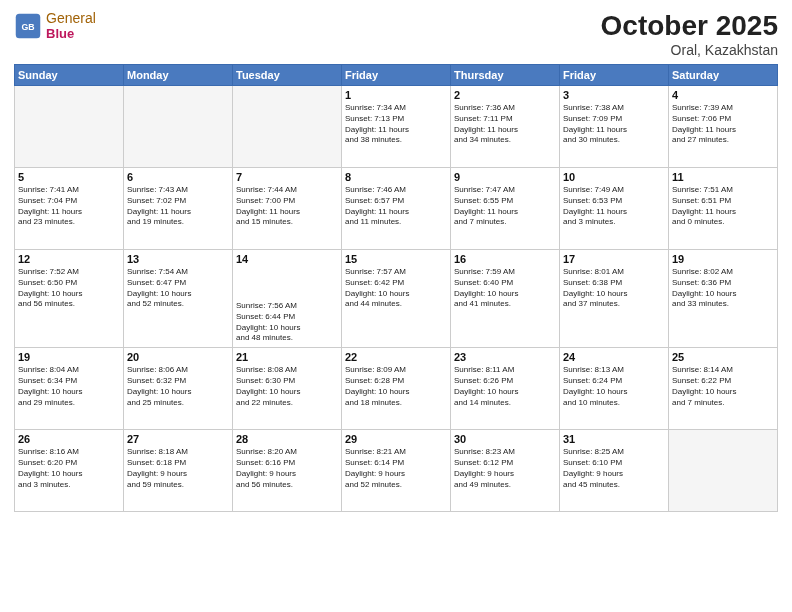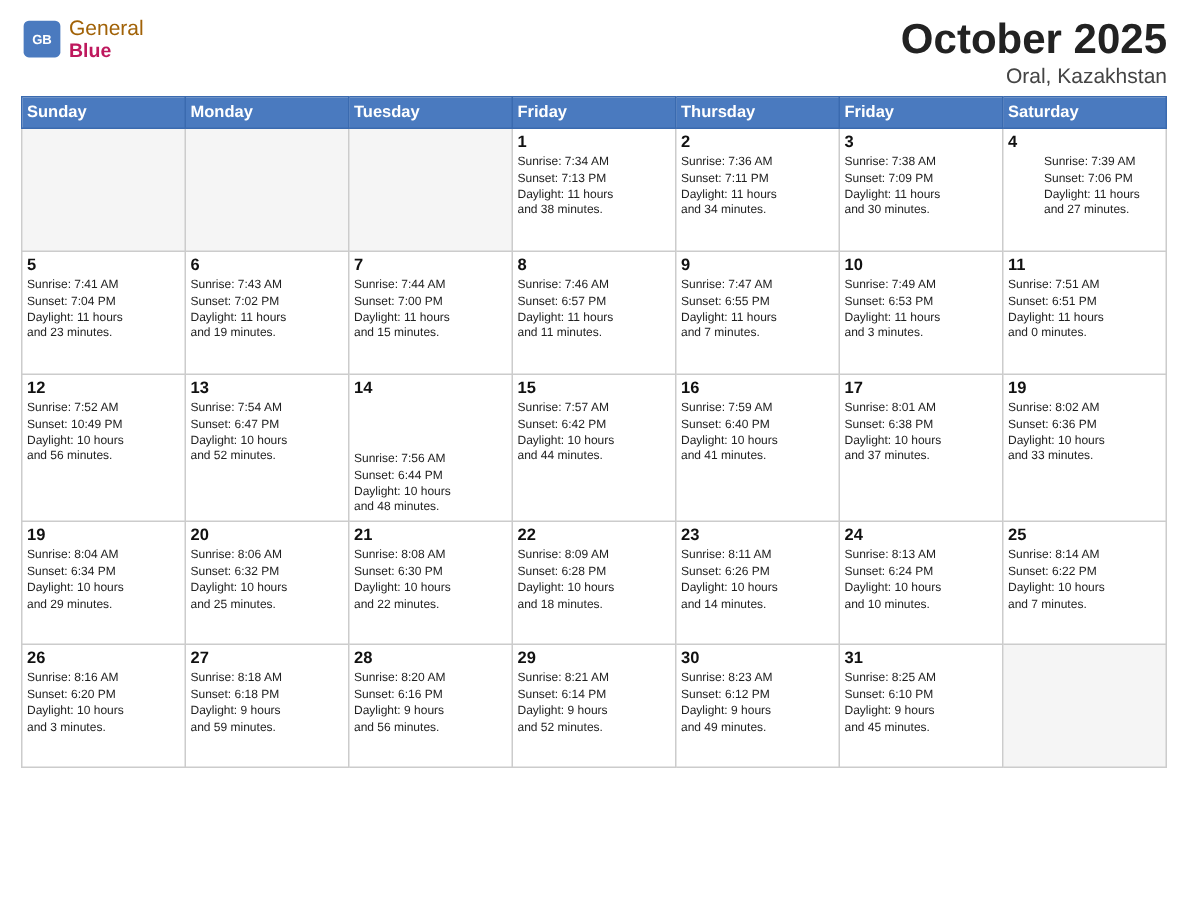--- a/index.html
+++ b/index.html
@@ -138,21 +138,21 @@
           </td>
           <td>
             <div class="day-num">3</div>
             <div class="day-info" style="white-space: pre-line;">Sunrise: 7:38 AM
 Sunset: 7:09 PM
 Daylight: 11 hours
 and 30 minutes.</div>
           </td>
           <td>
             <div class="day-num">4</div>
-            <div class="day-info" style="white-space: pre-line; margin-left: 24px;">Sunrise: 7:39 AM
+            <div class="day-info" style="white-space: pre-line;">Sunrise: 7:39 AM
 Sunset: 7:06 PM
 Daylight: 11 hours
 and 27 minutes.</div>
           </td>
         </tr>
         <tr class="week-row">
           <td>
             <div class="day-num">5</div>
             <div class="day-info" style="white-space: pre-line;">Sunrise: 7:41 AM
 Sunset: 7:04 PM
@@ -199,21 +199,21 @@
             <div class="day-info" style="white-space: pre-line;">Sunrise: 7:51 AM
 Sunset: 6:51 PM
 Daylight: 11 hours
 and 0 minutes.</div>
           </td>
         </tr>
         <tr class="week-row">
           <td>
             <div class="day-num">12</div>
             <div class="day-info" style="white-space: pre-line;">Sunrise: 7:52 AM
-Sunset: 10:49 PM
+Sunset: 6:50 PM
 Daylight: 10 hours
 and 56 minutes.</div>
           </td>
           <td>
             <div class="day-num">13</div>
             <div class="day-info" style="white-space: pre-line;">Sunrise: 7:54 AM
 Sunset: 6:47 PM
 Daylight: 10 hours
 and 52 minutes.</div>
           </td>

